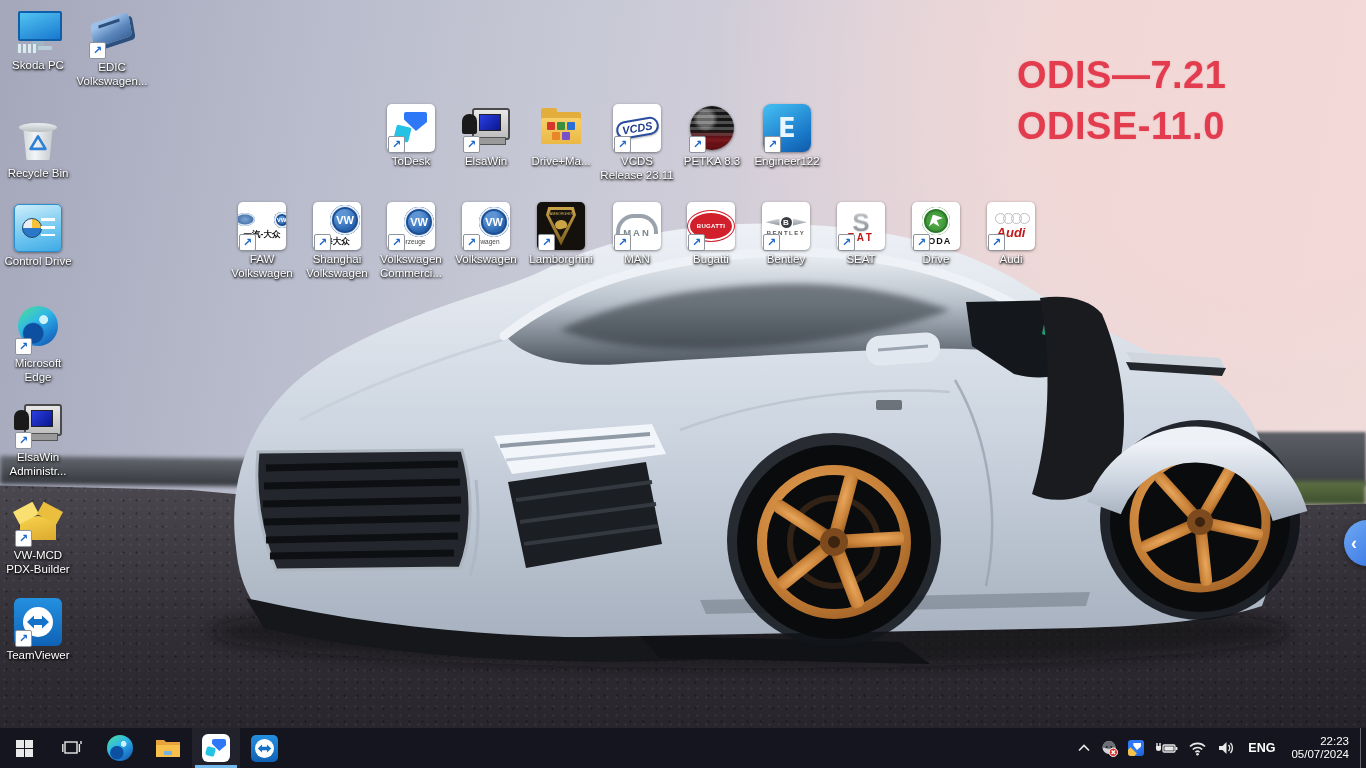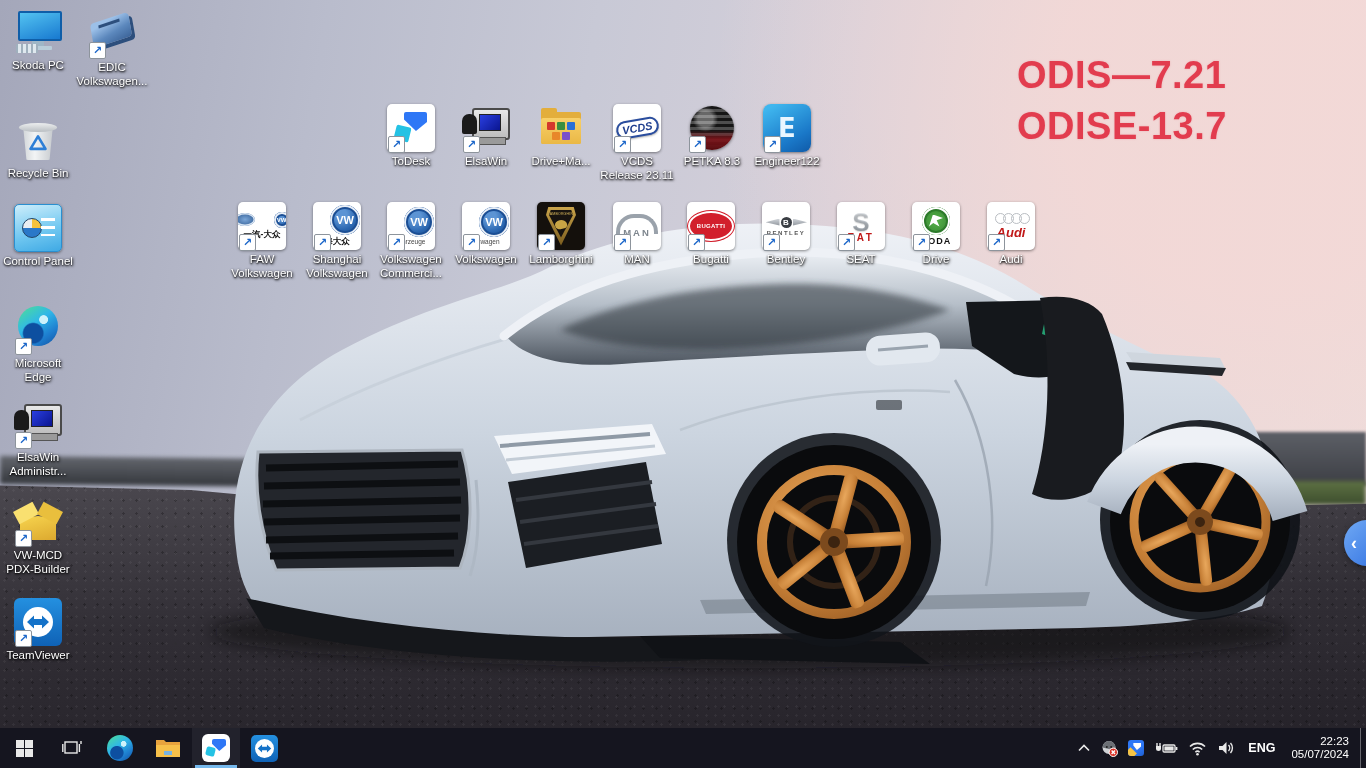--- a/index.html
+++ b/index.html
@@ -268,21 +268,21 @@
         <rect x="-7" y="-70" width="14" height="66" rx="5" transform="rotate(216)"></rect>
         <rect x="-7" y="-70" width="14" height="66" rx="5" transform="rotate(288)"></rect>
       </g>
       <circle r="14" fill="#7c4a1d"></circle>
         <circle r="6" fill="#3c2410"></circle>
     </g>
   </svg>
 
   <div class="banner">
     <div>ODIS—7.21</div>
-    <div>ODISE-13.7</div>
+    <div>ODISE-11.0</div>
   </div>
 
   <div class="dicon" style="left:0px;top:8px">
     <div class="art">
         <div class="mon-screen"></div>
         <div class="mon-stand"></div>
         <div class="mon-base"></div>
         <div class="kbd"></div>
       </div>
     <div class="lbl">Skoda PC</div>
@@ -305,21 +305,21 @@
       </div>
     <div class="lbl">Recycle Bin</div>
   </div>
   <div class="dicon" style="left:0px;top:204px">
     <div class="art">
         <div class="tile cp-tile">
           <div class="cp-pie"></div>
           <div class="cp-lines"></div>
         </div>
       </div>
-    <div class="lbl">Control Panel</div>
+    <div class="lbl">Control Drive</div>
   </div>
   <div class="dicon" style="left:0px;top:302px">
     <div class="art">
         <div class="edgeball s40" style="margin:4px auto"></div>
       <span class="sc">↗</span>
       </div>
     <div class="lbl">Microsoft Edge</div>
   </div>
   <div class="dicon" style="left:0px;top:400px">
     <div class="art">

